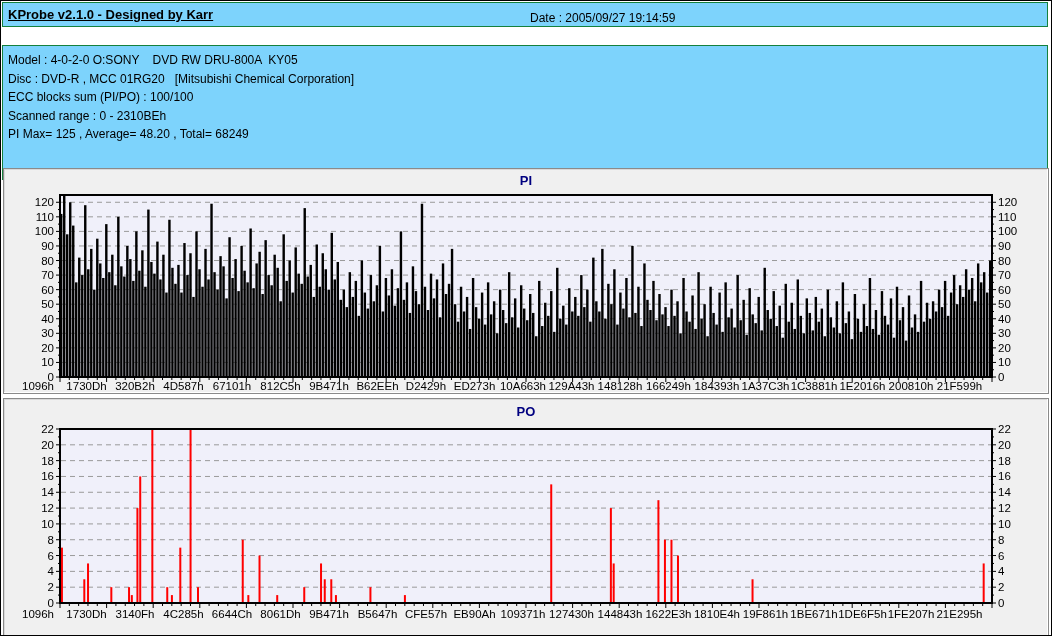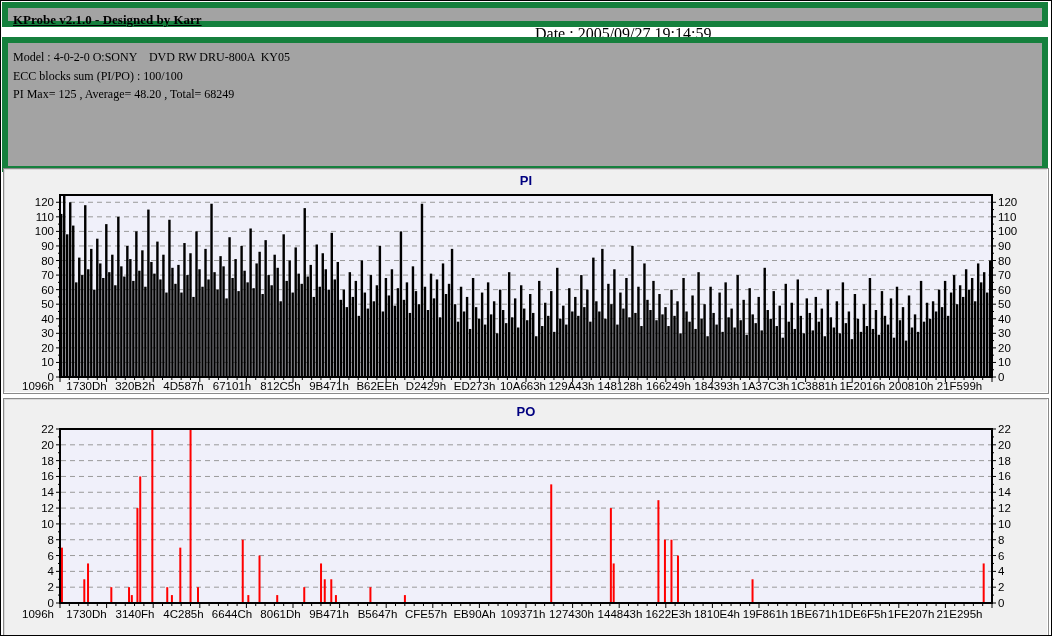--- a/index.html
+++ b/index.html
@@ -2,30 +2,30 @@
 <html><head>
 <meta charset="utf-8">
 <style>
   html,body{margin:0;padding:0;background:#fff;}
   body{font-family:"Liberation Sans","DejaVu Sans",sans-serif;}
   #window{
     position:relative;width:1052px;height:636px;background:#ffffff;
     border:1px solid #000;box-sizing:border-box;overflow:hidden;
   }
   .cream-box{
-    position:absolute;left:1px;width:1046px;background:#a3a3a3;
-    border:6px solid #15803d;box-sizing:border-box;font-family:Liberation Serif, serif;
+    position:absolute;left:1px;width:1046px;background:#7dd3fc;
+    border:1px solid #15803d;box-sizing:border-box;
   }
   #header-box{top:1px;height:25px;}
   #header-title{
     position:absolute;left:5px;top:4px;font-size:13px;font-weight:bold;
     text-decoration:underline;color:#000;white-space:pre;
   }
-  #date-label{position:absolute;left:527px;top:17px;font-size:16px;color:#000;white-space:pre;}
-  #info-box{top:36px;height:135px;padding:5px 0 16px 5px;}
+  #date-label{position:absolute;left:527px;top:8px;font-size:12px;color:#000;white-space:pre;}
+  #info-box{top:44px;height:135px;padding:5px 0 16px 5px;}
   .info-line{font-size:12px;line-height:18.6px;color:#000;white-space:pre;}
   .chart-panel{
     position:absolute;left:2px;width:1046px;background:#f0f0f0;
     border:1px solid #8a8a8a;box-sizing:border-box;
     box-shadow:inset -1px -1px 0 #ffffff, inset 1px 1px 0 #d9d9d9;
   }
   #pi-panel{top:167px;height:226px;text-align:right;}
   #po-panel{top:397px;height:290px;}
   svg text{font-family:"Liberation Sans","DejaVu Sans",sans-serif;}
 </style>
@@ -34,21 +34,23 @@
 
 <div id="window">
 
   <div id="header-box" class="cream-box">
     <span id="header-title">KProbe v2.1.0 - Designed by Karr</span>
     <span id="date-label">Date : 2005/09/27 19:14:59</span>
   </div>
 
   <div id="info-box" class="cream-box">
     <div class="info-line">Model : 4-0-2-0 O:SONY    DVD RW DRU-800A  KY05</div>
+    <div class="info-line">Disc : DVD-R , MCC 01RG20   [Mitsubishi Chemical Corporation]</div>
     <div class="info-line">ECC blocks sum (PI/PO) : 100/100</div>
+    <div class="info-line">Scanned range : 0 - 2310BEh</div>
     <div class="info-line">PI Max= 125 , Average= 48.20 , Total= 68249</div>
   </div>
 
   <div id="pi-panel" class="chart-panel">
     <svg id="pi-svg" width="1044" height="224">
         <text x="522" y="16" font-size="13" text-anchor="middle" font-weight="bold" fill="#000080">PI</text>
         <rect x="56" y="26" width="932" height="182" fill="#f0f0fa"></rect>
         <line x1="57" y1="193.44" x2="987" y2="193.44" stroke="#9a9a9a" stroke-width="1" stroke-dasharray="5 4"></line>
         <line x1="57" y1="178.88" x2="987" y2="178.88" stroke="#9a9a9a" stroke-width="1" stroke-dasharray="5 4"></line>
         <line x1="57" y1="164.32" x2="987" y2="164.32" stroke="#9a9a9a" stroke-width="1" stroke-dasharray="5 4"></line>

